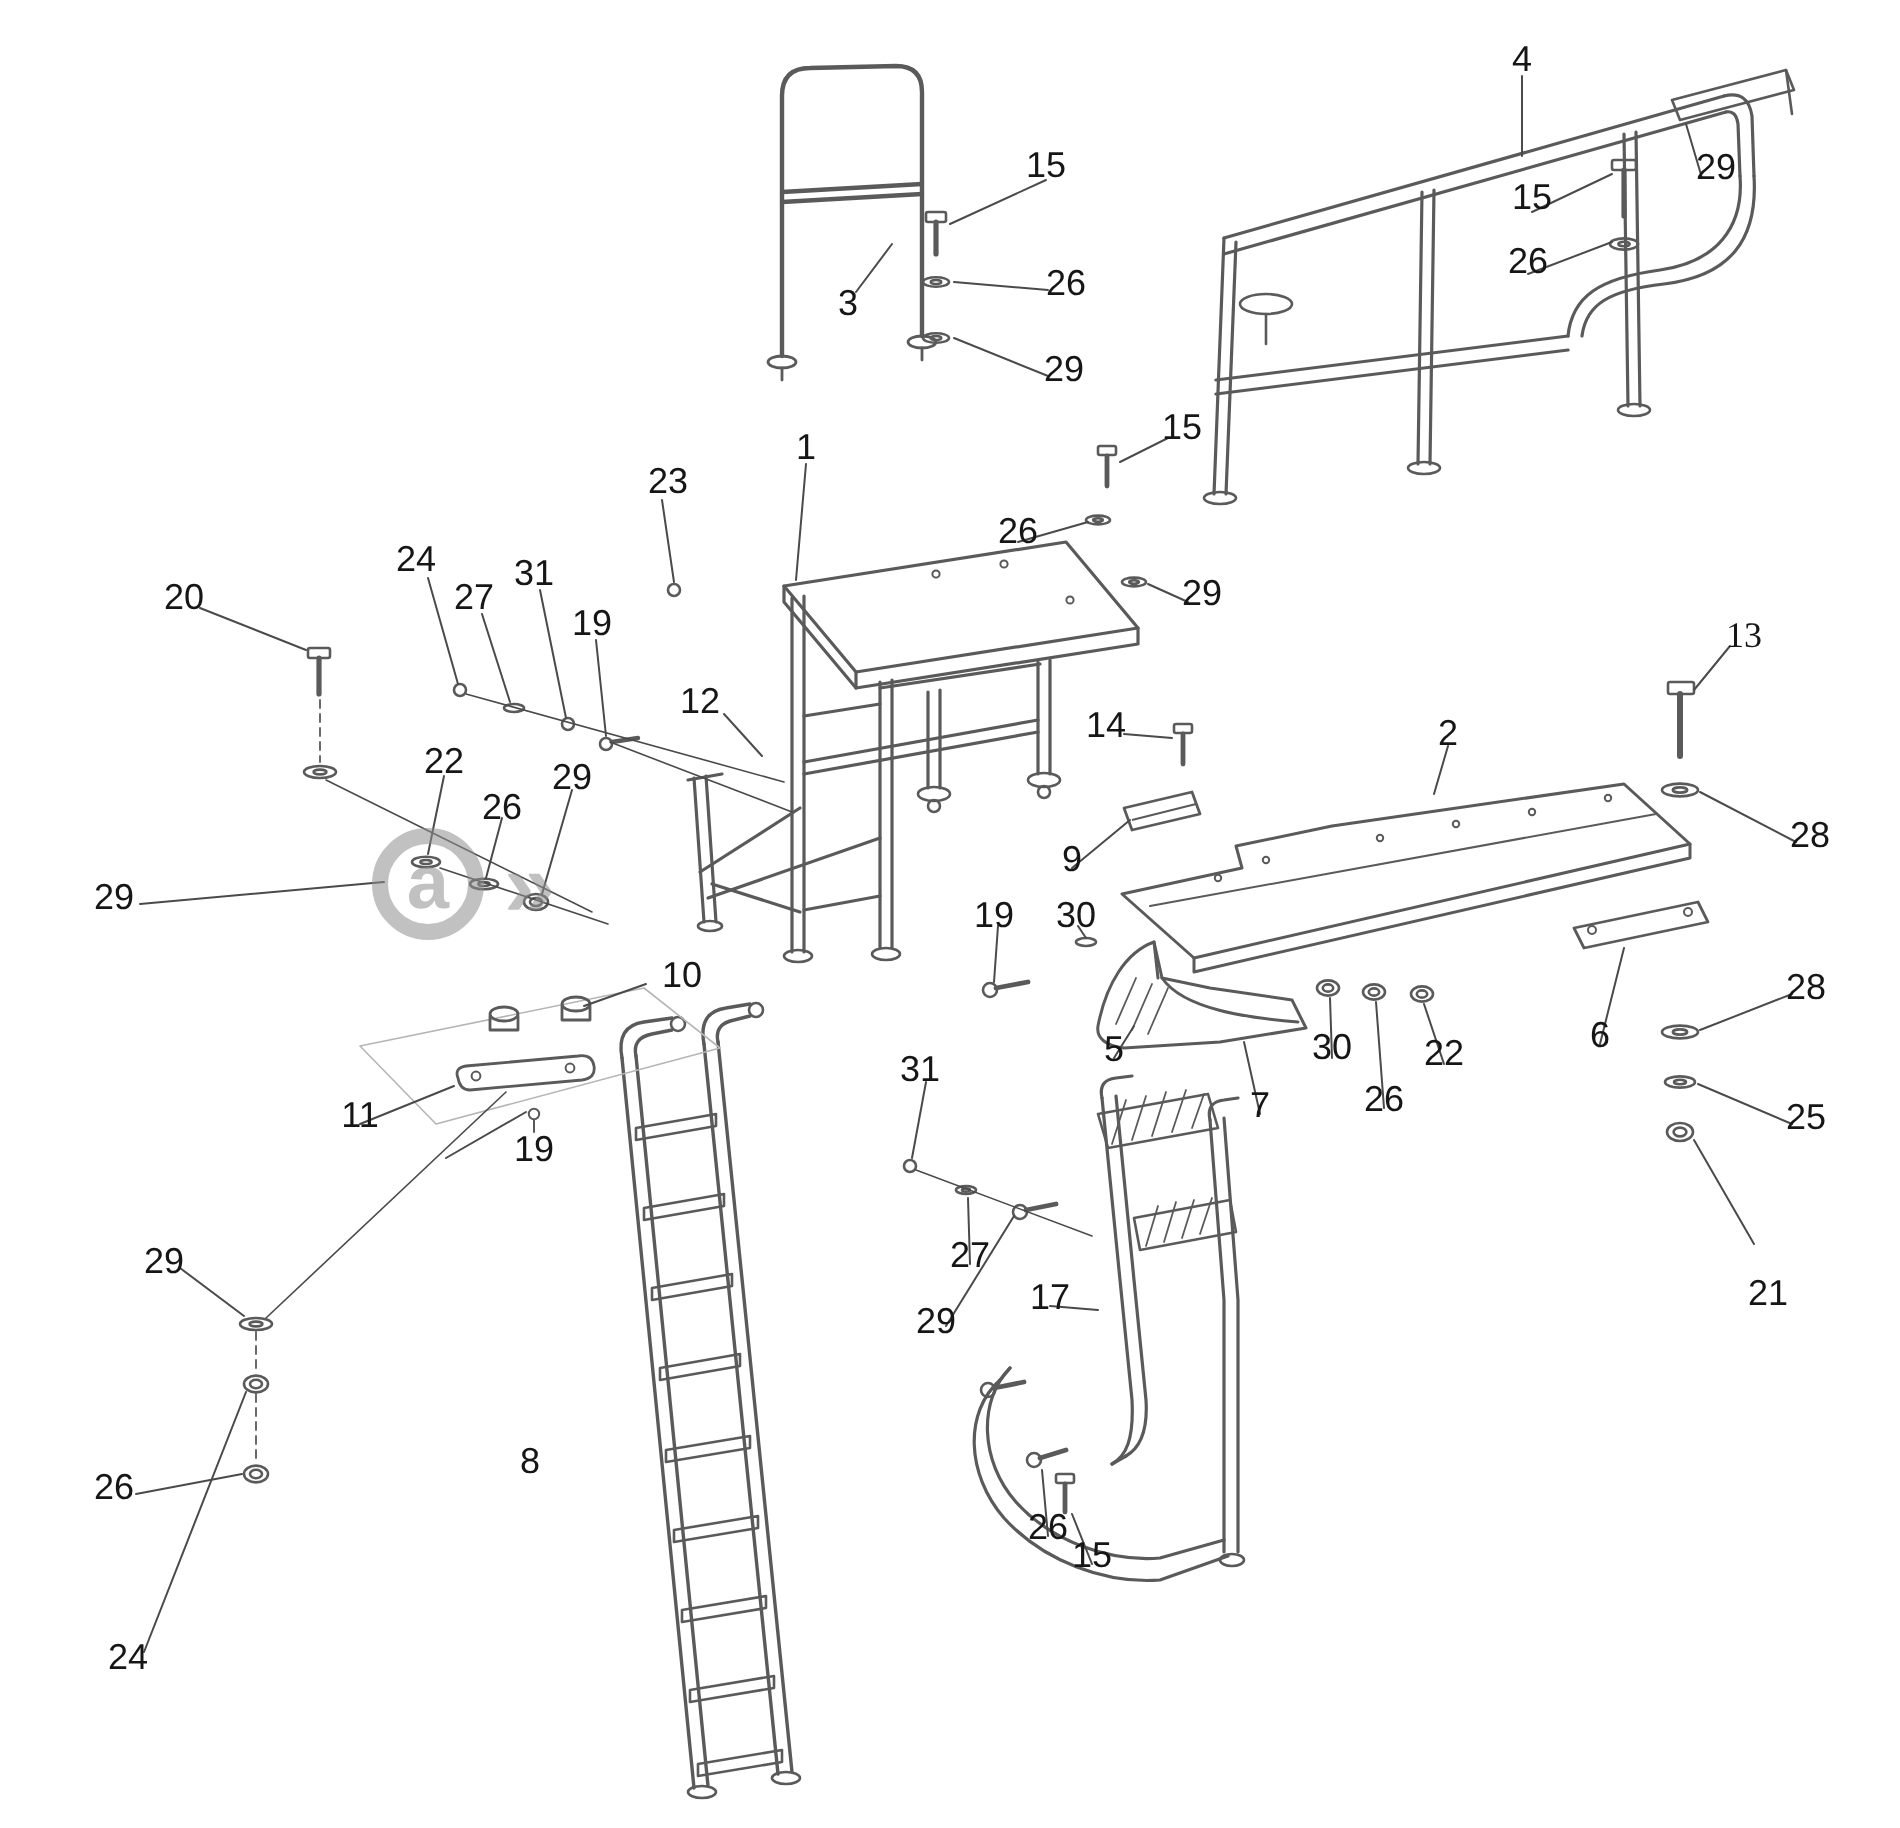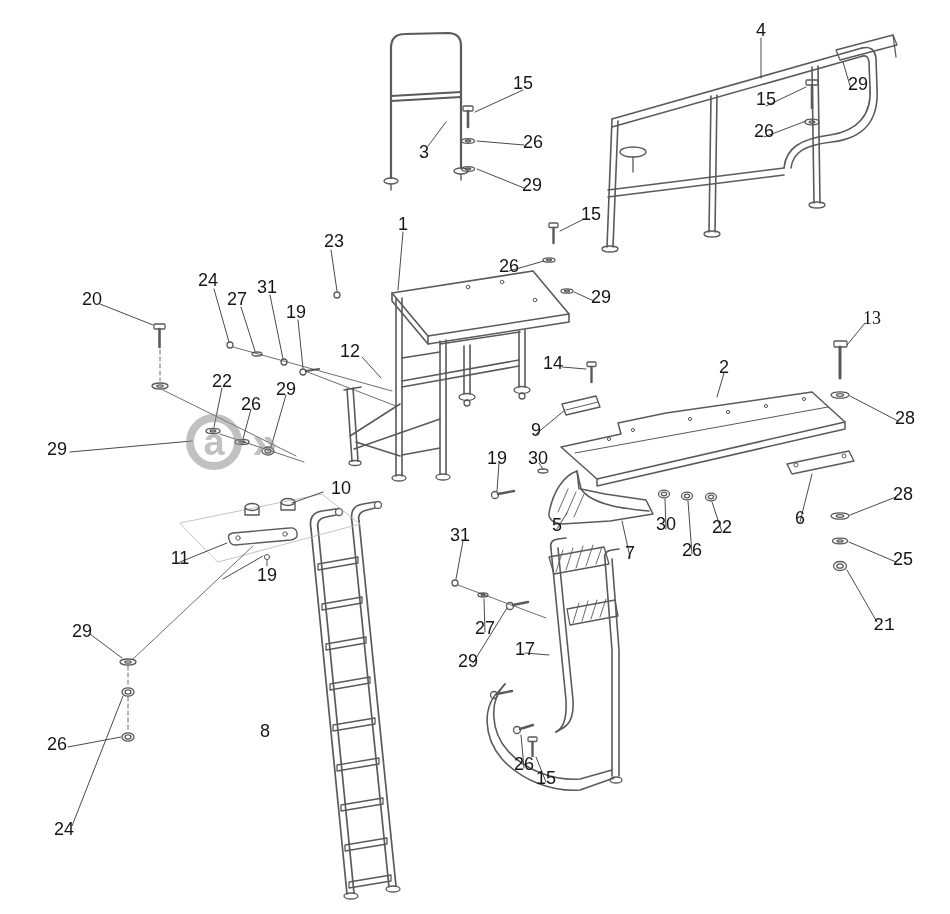--- a/index.html
+++ b/index.html
@@ -360,21 +360,21 @@
       <div class="callout" style="left: 800px; top: 518px;">6</div>
       <div class="callout" style="left: 666px; top: 524px;">30</div>
       <div class="callout" style="left: 557px; top: 525px;">5</div>
       <div class="callout" style="left: 722px; top: 527px;">22</div>
       <div class="callout" style="left: 460px; top: 535px;">31</div>
       <div class="callout" style="left: 692px; top: 550px;">26</div>
       <div class="callout" style="left: 630px; top: 553px;">7</div>
       <div class="callout" style="left: 180px; top: 558px;">11</div>
       <div class="callout" style="left: 903px; top: 559px;">25</div>
       <div class="callout" style="left: 223px; top: 575px; margin-left: 44px;">19</div>
-      <div class="callout" style="left: 884px; top: 625px; font-family: Liberation Mono, monospace;">21</div>
+      <div class="callout" style="left: 884px; top: 647px;">21</div>
       <div class="callout" style="left: 485px; top: 628px;">27</div>
       <div class="callout" style="left: 82px; top: 631px;">29</div>
       <div class="callout" style="left: 525px; top: 649px;">17</div>
       <div class="callout" style="left: 468px; top: 661px;">29</div>
       <div class="callout" style="left: 265px; top: 731px;">8</div>
       <div class="callout" style="left: 57px; top: 744px;">26</div>
       <div class="callout" style="left: 524px; top: 764px;">26</div>
       <div class="callout" style="left: 546px; top: 778px;">15</div>
       <div class="callout" style="left: 64px; top: 829px;">24</div>
     </div>

